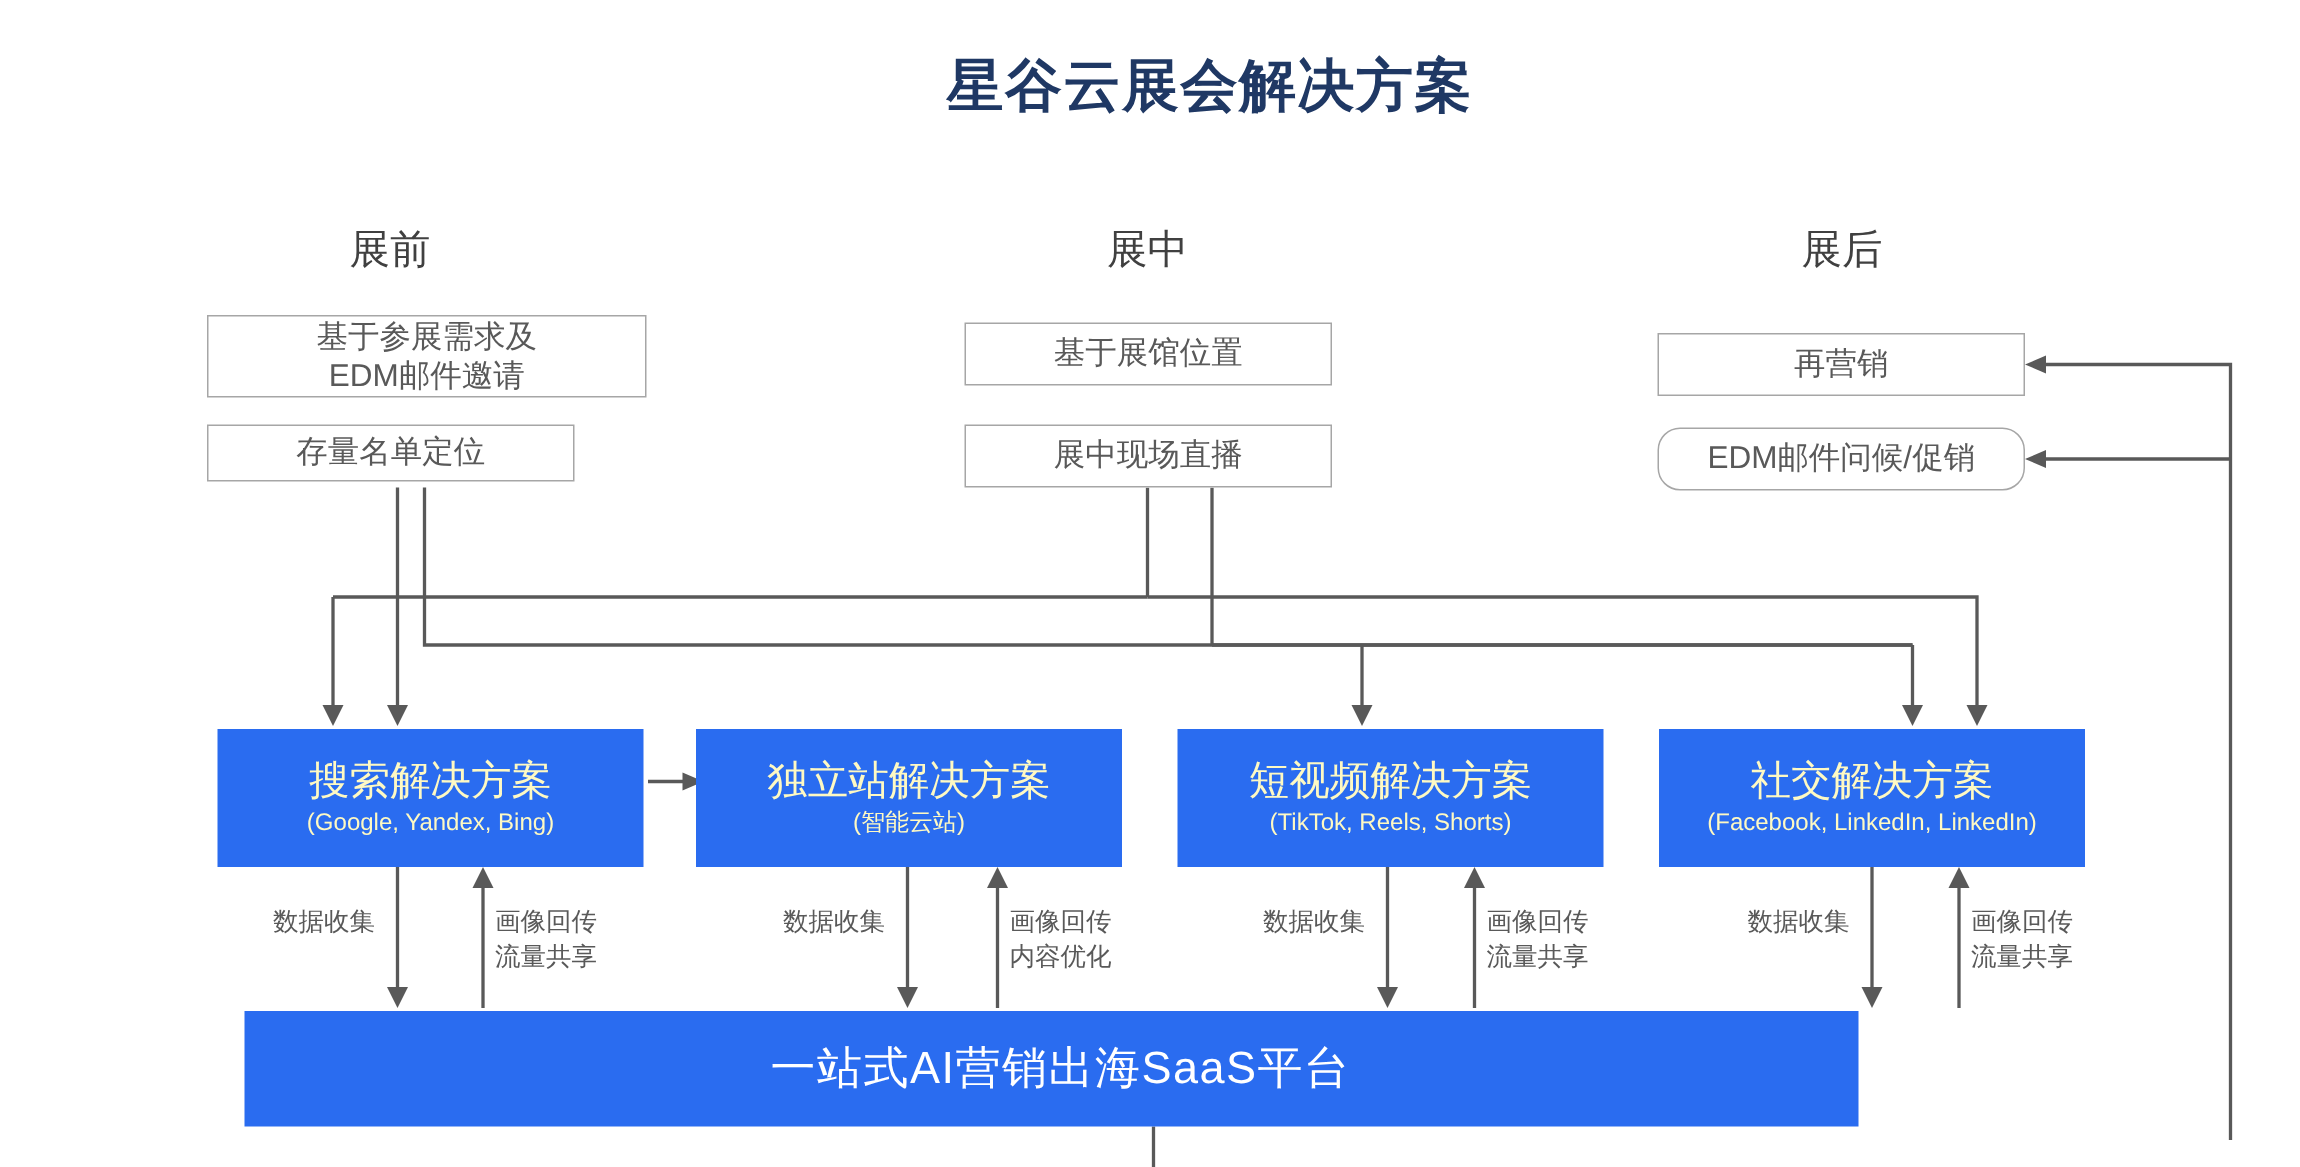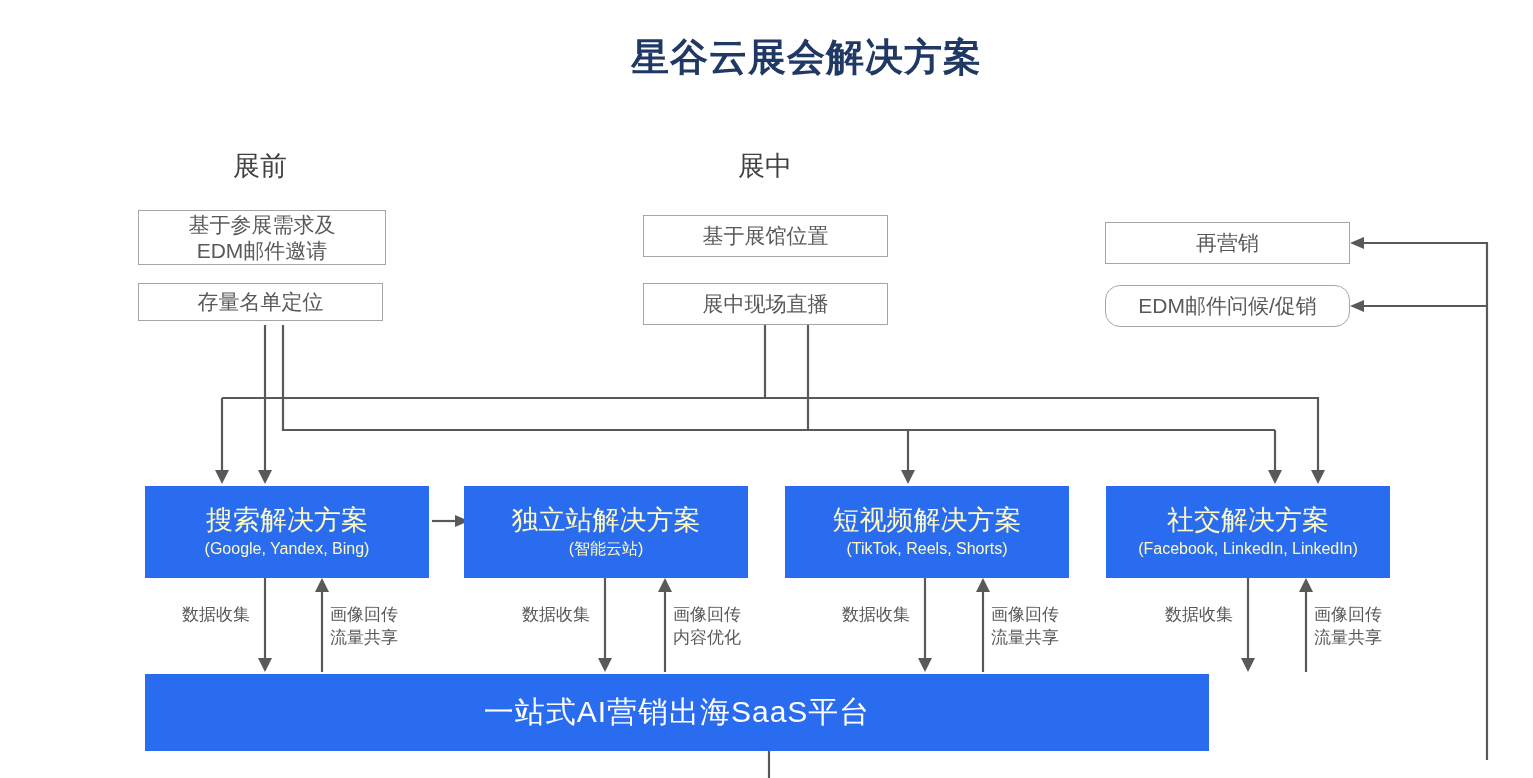--- a/index.html
+++ b/index.html
@@ -102,20 +102,21 @@
 </style>
 </head>
 <body>
 
 <div id="canvas">
 
   <div class="title">星谷云展会解决方案</div>
 
   <div class="phase-head" style="left:160px; top:148px; width:200px;">展前</div>
   <div class="phase-head" style="left:665px; top:148px; width:200px;">展中</div>
+  <div class="phase-head" style="left:1128px; top:148px; width:200px;">展后</div>
 
   <svg id="wires" viewBox="0 0 1533 778">
     <defs>
       <marker id="arrowDown" viewBox="0 0 10 10" refX="5" refY="9" markerWidth="7" markerHeight="7" orient="auto-start-reverse">
         <path d="M 0 0 L 10 0 L 5 10 z" fill="#595959"></path>
       </marker>
       <marker id="tri" viewBox="0 0 10 10" refX="9" refY="5" markerWidth="6.5" markerHeight="6.5" orient="auto">
         <path d="M 0 0 L 10 5 L 0 10 z" fill="#595959"></path>
       </marker>
     </defs>
@@ -169,21 +170,21 @@
 
       <path d="M 1487 760 L 1487 243 L 1362 243"></path>
       <polygon points="1364,237 1350,243 1364,249" fill="#595959" stroke="none"></polygon>
       <path d="M 1487 306 L 1362 306"></path>
       <polygon points="1364,300 1350,306 1364,312" fill="#595959" stroke="none"></polygon>
 
       <path d="M 769 751 L 769 778"></path>
     </g>
   </svg>
 
-  <div class="node outline-box" style="left:138px; top:210px; width:248px; height:55px;">
+  <div class="node outline-box" style="left:138px; top:210px; width:293px; height:55px;">
     <span style="white-space:pre-line;">基于参展需求及
 EDM邮件邀请</span>
   </div>
   <div class="node outline-box" style="left:138px; top:283px; width:245px; height:38px;">
     <span style="white-space:pre-line;">存量名单定位</span>
   </div>
 
   <div class="node outline-box" style="left:643px; top:215px; width:245px; height:42px;">
     <span style="white-space:pre-line;">基于展馆位置</span>
   </div>
@@ -224,17 +225,17 @@
 内容优化</div>
 
   <div class="edge-label right-al" style="left:805px; top:604px; width:105px;">数据收集</div>
   <div class="edge-label" style="left:991px; top:604px; width:110px;">画像回传
 流量共享</div>
 
   <div class="edge-label right-al" style="left:1128px; top:604px; width:105px;">数据收集</div>
   <div class="edge-label" style="left:1314px; top:604px; width:110px;">画像回传
 流量共享</div>
 
-  <div class="platform" style="left:145px; top:674px; width:1064px; height:77px;">
+  <div class="platform" style="left:163px; top:674px; width:1064px; height:77px;padding-left:12px;">
     <span>一站式AI营销出海SaaS平台</span>
   </div>
 
 </div>
 
 </body></html>

